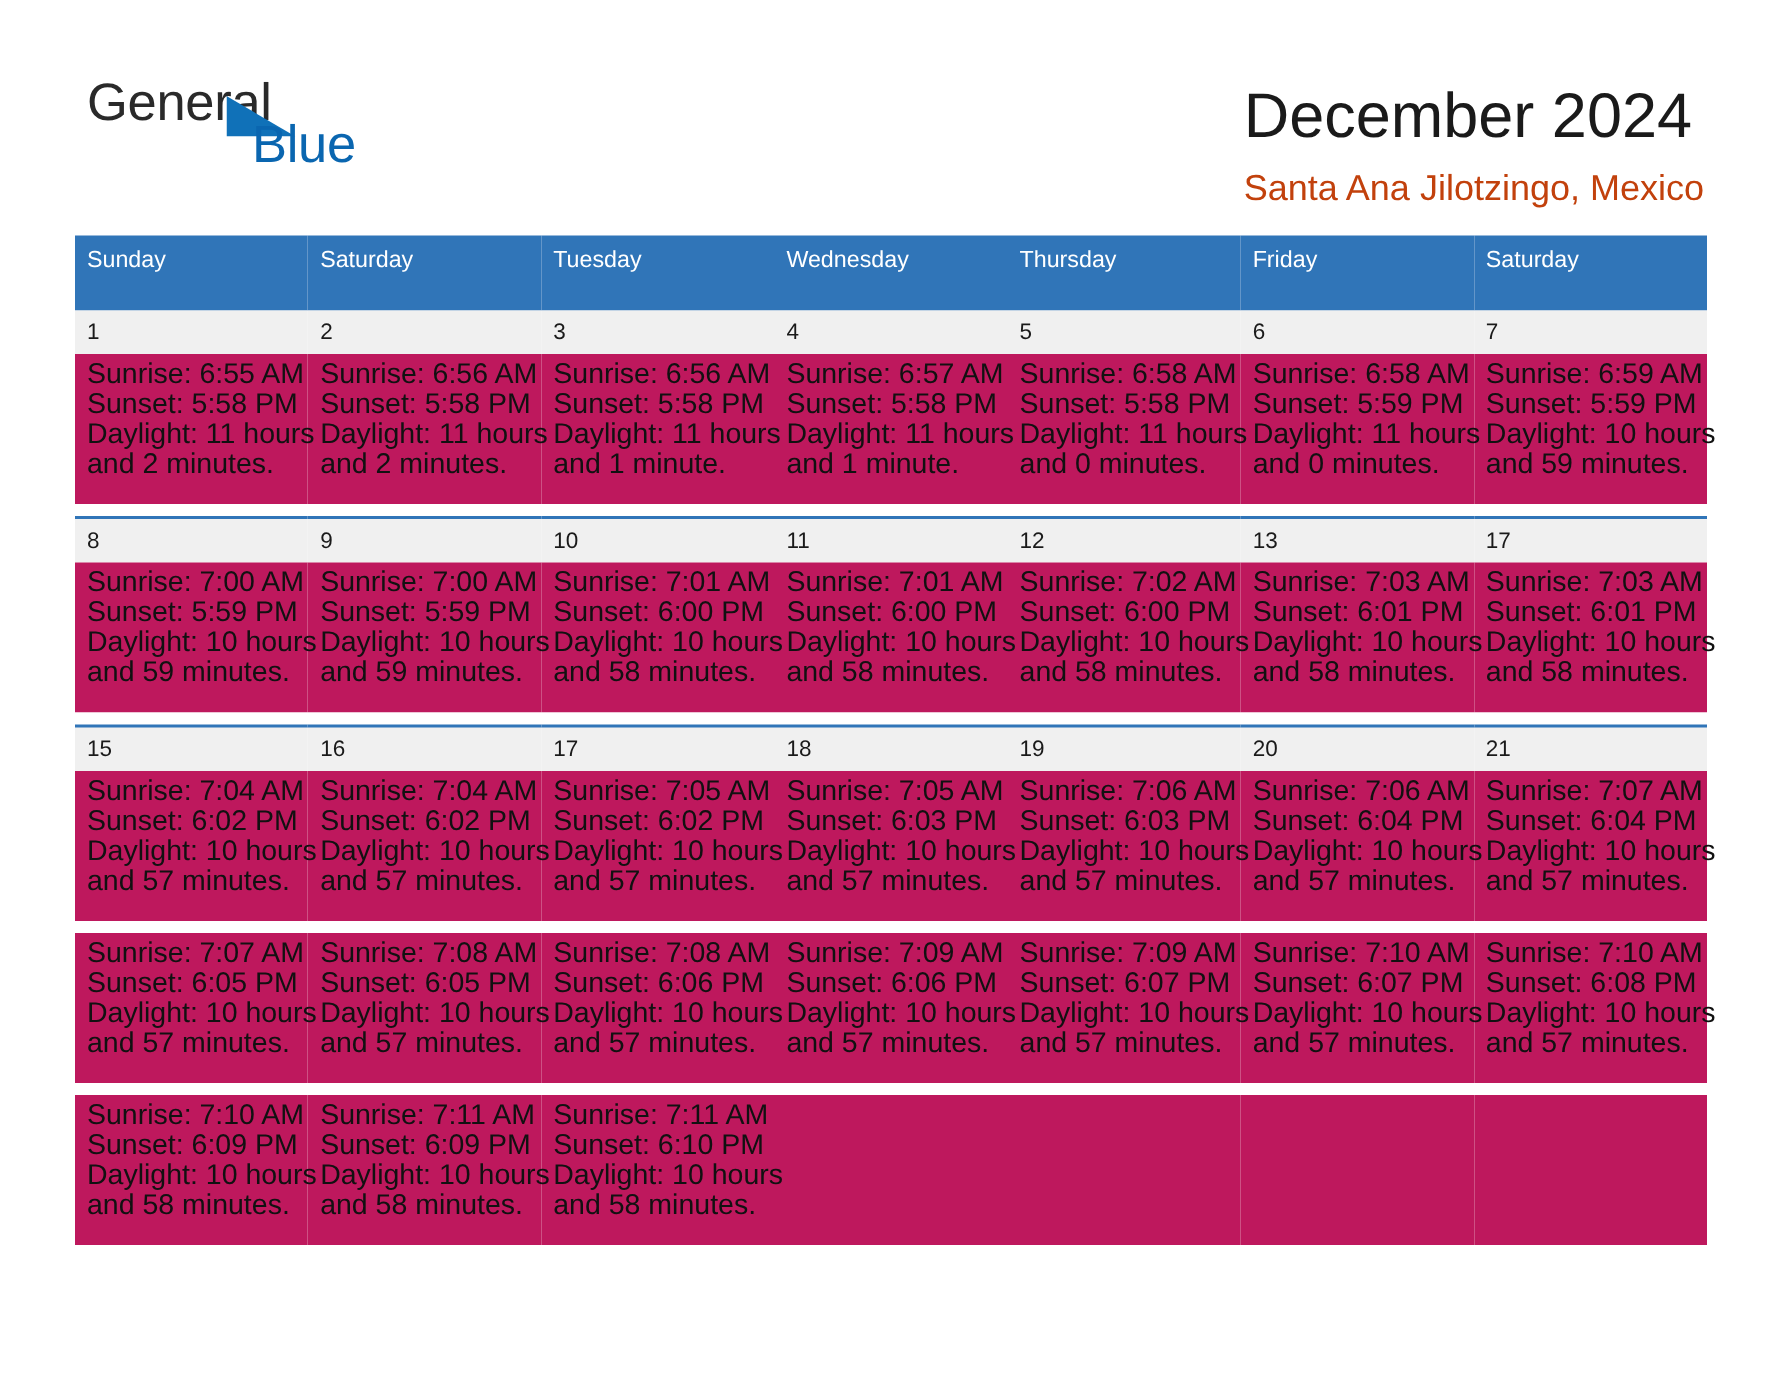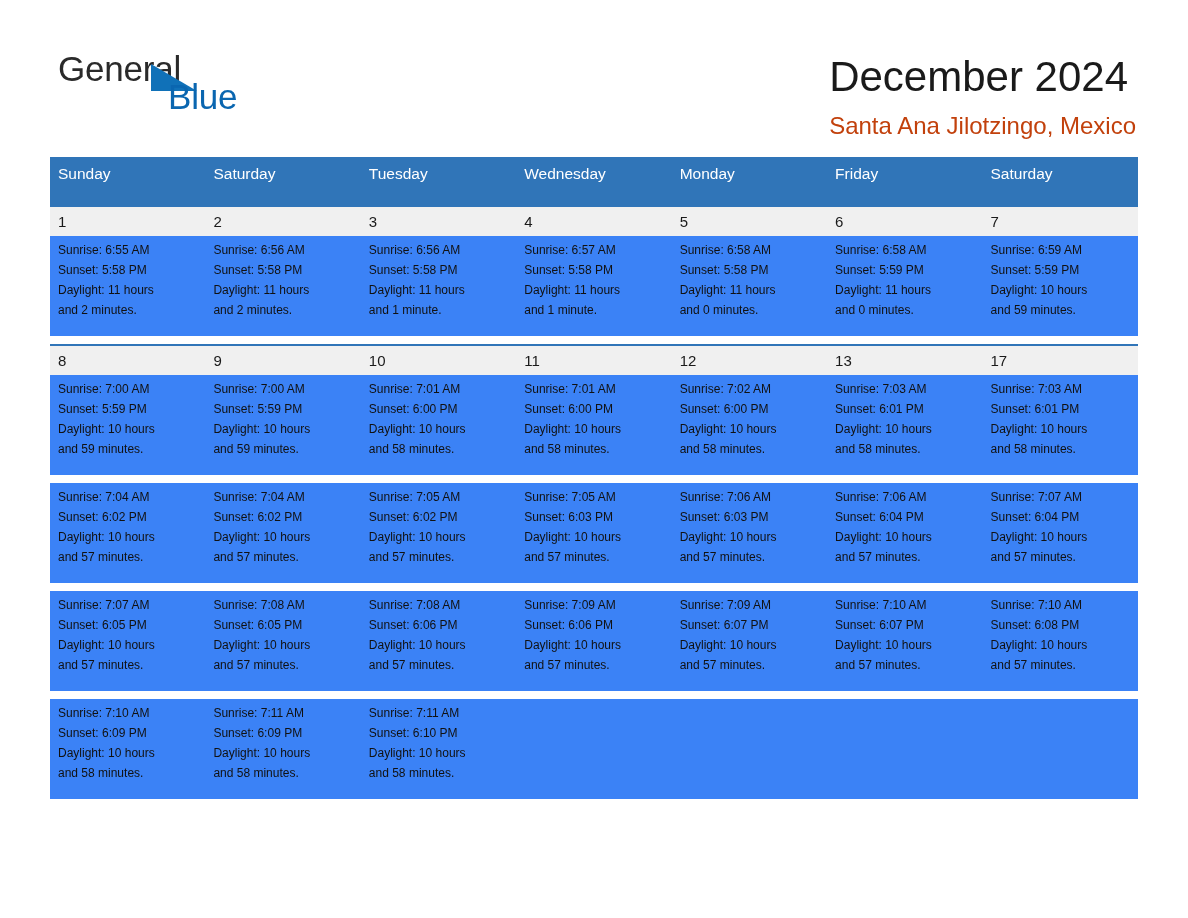--- a/index.html
+++ b/index.html
@@ -124,22 +124,22 @@
     box-sizing: border-box;
   }
   .daynum-row.first td {
     border-top: none;
   }
   .daynum-row td.empty {
     background: #f0f0f0;
   }
 
   .info-row td {
-    background: #3b82f6;
-    font-size: 12px;
+    background: #be185d;
+    font-size: 19px;
     line-height: 20px;
     color: #111111;
     padding: 4px 10px 14px 8px;
     vertical-align: top;
     height: 100px;
     box-sizing: border-box;
   }
   .info-row td .line { white-space: nowrap; }
 
   .spacer-row td {
@@ -180,21 +180,21 @@
         <col>
         <col>
         <col>
     </colgroup>
     <thead>
       <tr class="dow-row">
         <th>Sunday</th>
         <th>Saturday</th>
         <th>Tuesday</th>
         <th>Wednesday</th>
-        <th>Monday</th>
+        <th>Thursday</th>
         <th>Friday</th>
         <th>Saturday</th>
       </tr>
     </thead>
     <tbody>
 
       <tr class="daynum-row first">
         <td>1</td>
         <td>2</td>
         <td>3</td>
@@ -301,20 +301,29 @@
           <div class="line">Sunrise: 7:03 AM</div>
           <div class="line">Sunset: 6:01 PM</div>
           <div class="line">Daylight: 10 hours</div>
           <div class="line">and 58 minutes.</div>
         </td>
       </tr>
       <tr class="spacer-row">
           <td colspan="7"></td>
         </tr>
 
+      <tr class="daynum-row">
+        <td>15</td>
+        <td>16</td>
+        <td>17</td>
+        <td>18</td>
+        <td>19</td>
+        <td>20</td>
+        <td>21</td>
+      </tr>
       <tr class="info-row">
         <td>
           <div class="line">Sunrise: 7:04 AM</div>
           <div class="line">Sunset: 6:02 PM</div>
           <div class="line">Daylight: 10 hours</div>
           <div class="line">and 57 minutes.</div>
         </td>
         <td>
           <div class="line">Sunrise: 7:04 AM</div>
           <div class="line">Sunset: 6:02 PM</div>

